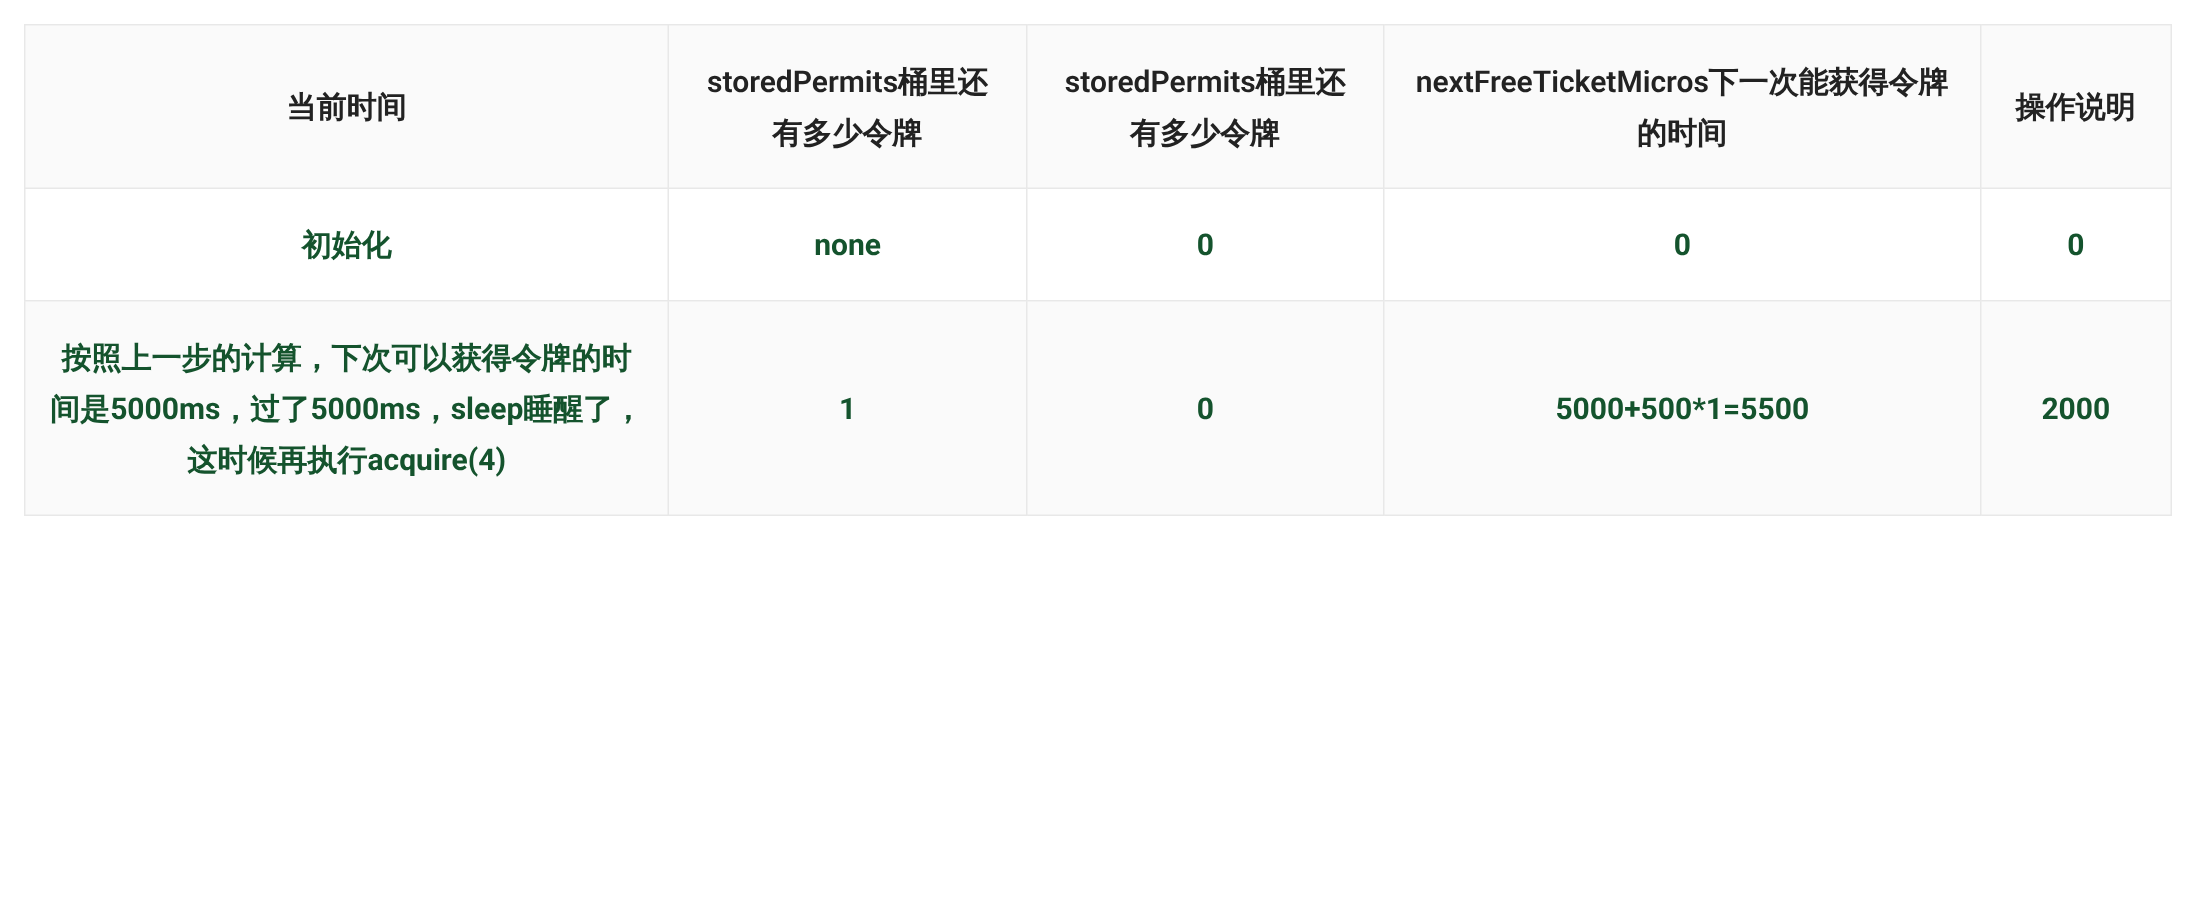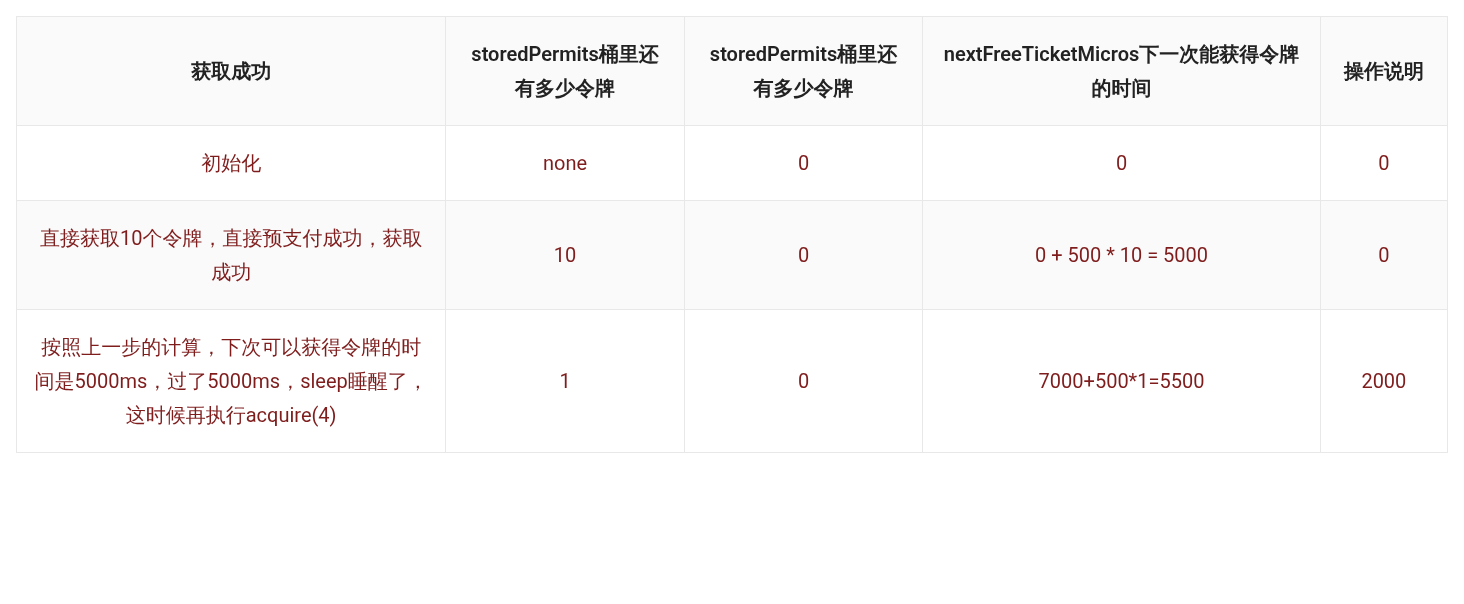--- a/index.html
+++ b/index.html
@@ -19,22 +19,22 @@
       table-layout: fixed;
     }
     th, td {
       border: 1px solid #e8e8e8;
       padding: 20px 16px;
       text-align: center;
       vertical-align: middle;
       font-size: 20px;
       line-height: 1.7;
       word-wrap: break-word;
-      font-weight: 400;
-      color: #7f1d1d;
+      font-weight: 700;
+      color: #14532d;
     }
     th {
       background-color: #fafafa;
       font-weight: 600;
       color: #222;
     }
     tbody tr:nth-child(even) {
       background-color: #fafafa;
     }
     tbody tr:nth-child(odd) {
@@ -52,43 +52,36 @@
 <table>
   <colgroup>
     <col class="col-0">
     <col class="col-1">
     <col class="col-2">
     <col class="col-3">
     <col class="col-4">
   </colgroup>
   <thead>
     <tr>
-      <th>获取成功</th>
+      <th>当前时间</th>
       <th>storedPermits桶里还有多少令牌</th>
       <th>storedPermits桶里还有多少令牌</th>
       <th>nextFreeTicketMicros下一次能获得令牌的时间</th>
       <th>操作说明</th>
     </tr>
   </thead>
   <tbody>
     <tr>
       <td>初始化</td>
       <td>none</td>
       <td>0</td>
       <td>0</td>
       <td>0</td>
     </tr>
     <tr>
-      <td>直接获取10个令牌，直接预支付成功，获取成功</td>
-      <td>10</td>
-      <td>0</td>
-      <td>0 + 500 * 10 = 5000</td>
-      <td>0</td>
-    </tr>
-    <tr>
       <td>按照上一步的计算，下次可以获得令牌的时间是5000ms，过了5000ms，sleep睡醒了，这时候再执行acquire(4)</td>
       <td>1</td>
       <td>0</td>
-      <td>7000+500*1=5500</td>
+      <td>5000+500*1=5500</td>
       <td>2000</td>
     </tr>
   </tbody>
 </table>
 
 </body></html>

